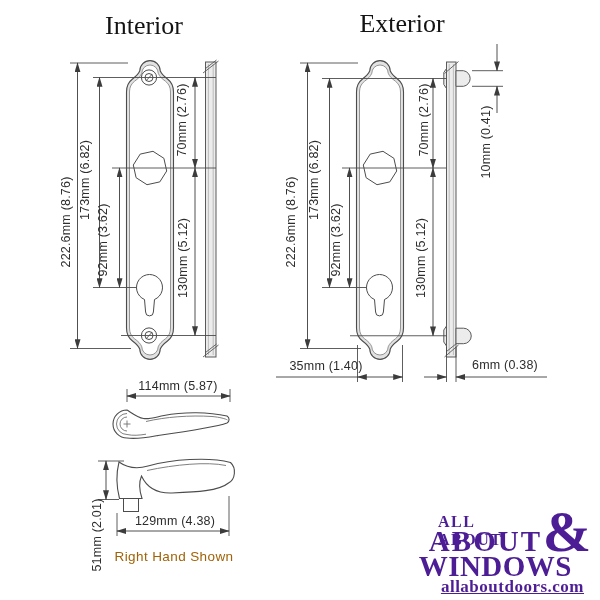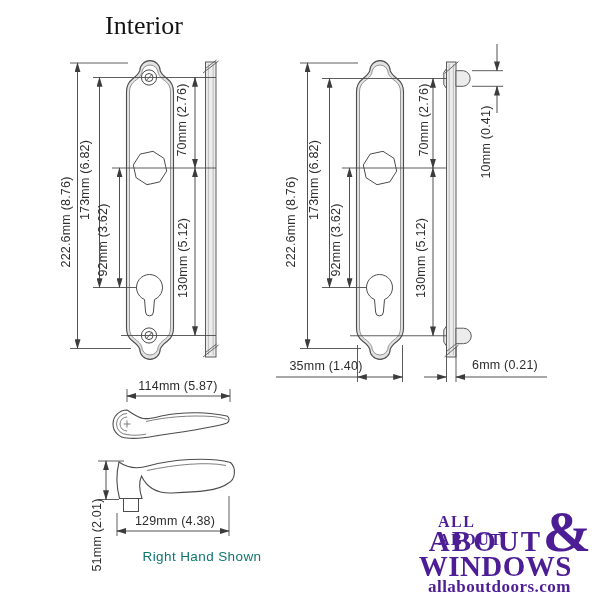--- a/index.html
+++ b/index.html
@@ -3,42 +3,42 @@
 <meta charset="utf-8">
 <style>
   html,body{margin:0;padding:0;background:#ffffff;width:600px;height:600px;overflow:hidden;}
   #stage{position:relative;width:600px;height:583px;font-family:"Liberation Sans",sans-serif;}
   svg{position:absolute;left:0;top:0;}
   .lbl{position:absolute;font:12.5px "Liberation Sans",sans-serif;color:#2d2d2d;white-space:nowrap;
        transform:translate(-50%,-50%);letter-spacing:0.2px;}
   .lbl.rot{transform:translate(-50%,-50%) rotate(-90deg);}
   .title{position:absolute;font:26px "Liberation Serif",serif;color:#131313;white-space:nowrap;
          transform:translate(-50%,-50%);}
-  .note{position:absolute;font:13.5px "Liberation Sans",sans-serif;color:#0f766e;white-space:nowrap;
-        transform:translate(-50%,-50%);letter-spacing:0.4px;margin-left:28px;}
+  .note{position:absolute;font:13.5px "Liberation Sans",sans-serif;color:#a16207;white-space:nowrap;
+        transform:translate(-50%,-50%);letter-spacing:0.4px;}
   .pOuter{fill:#e2e2e2;stroke:#4c4c4c;stroke-width:1.1;}
   .pInner{fill:#ffffff;stroke:#8a8a8a;stroke-width:0.9;}
   .oct,.key{fill:#ffffff;stroke:#4c4c4c;stroke-width:1;}
   .scr{fill:#ffffff;stroke:#4c4c4c;stroke-width:1;}
   .scrline{fill:none;stroke:#4c4c4c;stroke-width:0.9;}
   .strip{fill:#ececec;stroke:#5a5a5a;stroke-width:1;}
   .stripline{stroke:#b0b0b0;stroke-width:0.8;}
   .brk{fill:none;stroke:#5a5a5a;stroke-width:0.9;}
   .flare,.tab{fill:#ececec;stroke:#5a5a5a;stroke-width:1;}
   .ref{fill:none;stroke:#4c4c4c;stroke-width:0.9;}
   .dim{fill:none;stroke:#3c3c3c;stroke-width:0.9;}
   .hOut{fill:#ffffff;stroke:#4c4c4c;stroke-width:1.1;}
   .hLine{fill:none;stroke:#707070;stroke-width:0.9;}
   .stub{fill:#ffffff;stroke:#4c4c4c;stroke-width:1;}
   #logo{position:absolute;left:438px;top:506px;width:150px;height:92px;color:#4c1d95;}
   #logo .l1{position:absolute;right:46px;top:7px;font:bold 16px "Liberation Serif",serif;letter-spacing:1.5px;}
   #logo .amp{position:absolute;right:-3px;top:-8px;font:bold 58px "Liberation Serif",serif;}
   #logo .l2{position:absolute;right:46px;top:19px;font:bold 29px "Liberation Serif",serif;letter-spacing:2px;}
   #logo .l3{position:absolute;right:16px;top:44px;font:bold 29px "Liberation Serif",serif;letter-spacing:0.5px;}
-  #logo .web{position:absolute;right:17px;top:71px;font:bold 17px "Liberation Serif",serif;letter-spacing:0.5px;}
+  #logo .web{position:absolute;right:4px;top:71px;font:bold 17px "Liberation Serif",serif;letter-spacing:0.5px;text-decoration:underline;}
 </style>
 </head>
 <body>
 
 <div id="stage">
 
 <svg width="600" height="600" viewBox="0 0 600 600">
   <defs>
     <marker id="arr" viewBox="0 0 10 6" refX="9.3" refY="3" markerWidth="10" markerHeight="6" markerUnits="userSpaceOnUse" orient="auto-start-reverse">
       <path d="M0,0 L10,3 L0,6 Z" fill="#3c3c3c"></path>
@@ -134,36 +134,37 @@
       C196,492 219,491 228.5,483 A10,12 0 0 0 230.5,462.5
       C208,456.5 172,459.5 148,466 C136,469.5 126,467 119,462 Z"></path>
     <path class="hLine" d="M147,470.5 C175,464.5 207,461.5 226,465.5"></path>
     <rect class="stub" x="123.5" y="498.5" width="15" height="13"></rect>
     <path class="ref" d="M117,513 V536 M229,496 V536"></path>
     <line class="dim" x1="117" y1="531" x2="229" y2="531" marker-start="url(#arr)" marker-end="url(#arr)"></line>
   </g>
 </svg>
 
 <div class="title" style="left:144px;top:26px">Interior</div>
+<div class="title" style="left:402px;top:24px">Exterior</div>
 
 <div class="lbl rot" style="left:66px;top:222px">222.6mm (8.76)</div>
 <div class="lbl rot" style="left:85px;top:180px">173mm (6.82)</div>
 <div class="lbl rot" style="left:103px;top:240px">92mm (3.62)</div>
 <div class="lbl rot" style="left:182px;top:120px">70mm (2.76)</div>
 <div class="lbl rot" style="left:183px;top:258px">130mm (5.12)</div>
 
 <div class="lbl rot" style="left:291px;top:222px">222.6mm (8.76)</div>
 <div class="lbl rot" style="left:314px;top:180px">173mm (6.82)</div>
 <div class="lbl rot" style="left:336px;top:240px">92mm (3.62)</div>
 <div class="lbl rot" style="left:424px;top:120px">70mm (2.76)</div>
 <div class="lbl rot" style="left:421px;top:258px">130mm (5.12)</div>
 <div class="lbl rot" style="left:486px;top:142px">10mm (0.41)</div>
 
 <div class="lbl" style="left:326px;top:366px">35mm (1.40)</div>
-<div class="lbl" style="left:505px;top:365px">6mm (0.21)</div>
+<div class="lbl" style="left:505px;top:365px">6mm (0.38)</div>
 
 <div class="lbl" style="left:178px;top:386px">114mm (5.87)</div>
 <div class="lbl" style="left:175px;top:521px">129mm (4.38)</div>
 <div class="lbl rot" style="left:97px;top:535px">51mm (2.01)</div>
 
 <div class="note" style="left:174px;top:556px">Right Hand Shown</div>
 
 <div id="logo">
   <span class="l1">ALL ABOUT</span>
   <span class="amp">&amp;</span>

